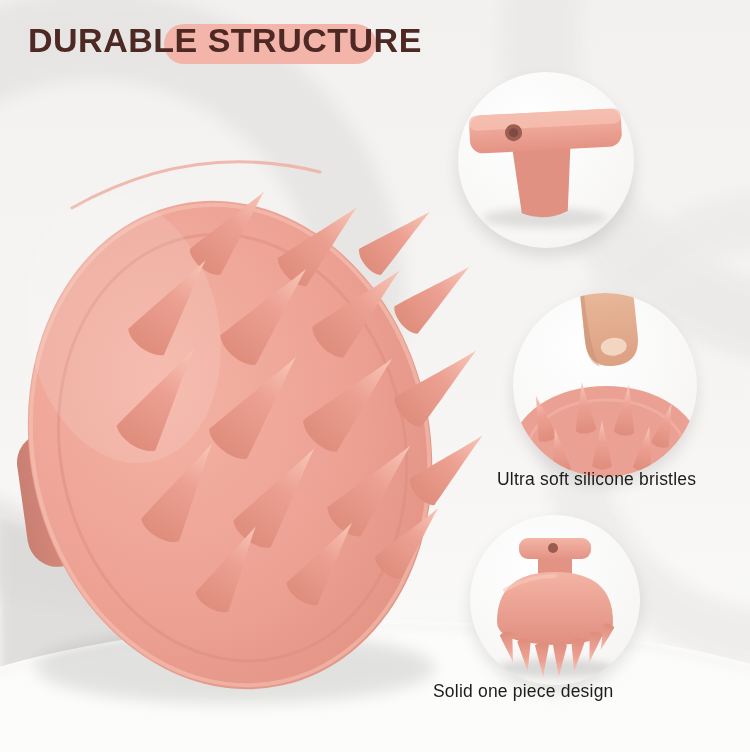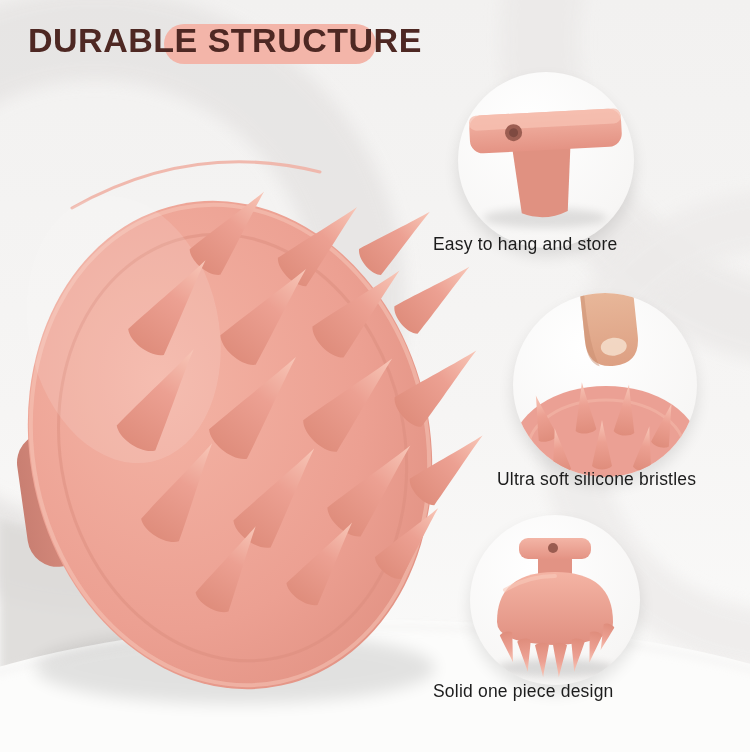--- a/index.html
+++ b/index.html
@@ -186,17 +186,16 @@
         <use href="#cone" transform="translate(609,626) rotate(199) scale(0.28)"></use>
       </g>
     </g>
   </svg>
 
   <div class="title-wrap">
     <span class="hl"></span>
     <h1 class="title">DURABLE STRUCTURE</h1>
   </div>
 
-  <div class="label l1">Easy to hang and store</div>
   <div class="label l2">Ultra soft silicone bristles</div>
   <div class="label l3">Solid one piece design</div>
 
 </div>
 
 </body></html>

